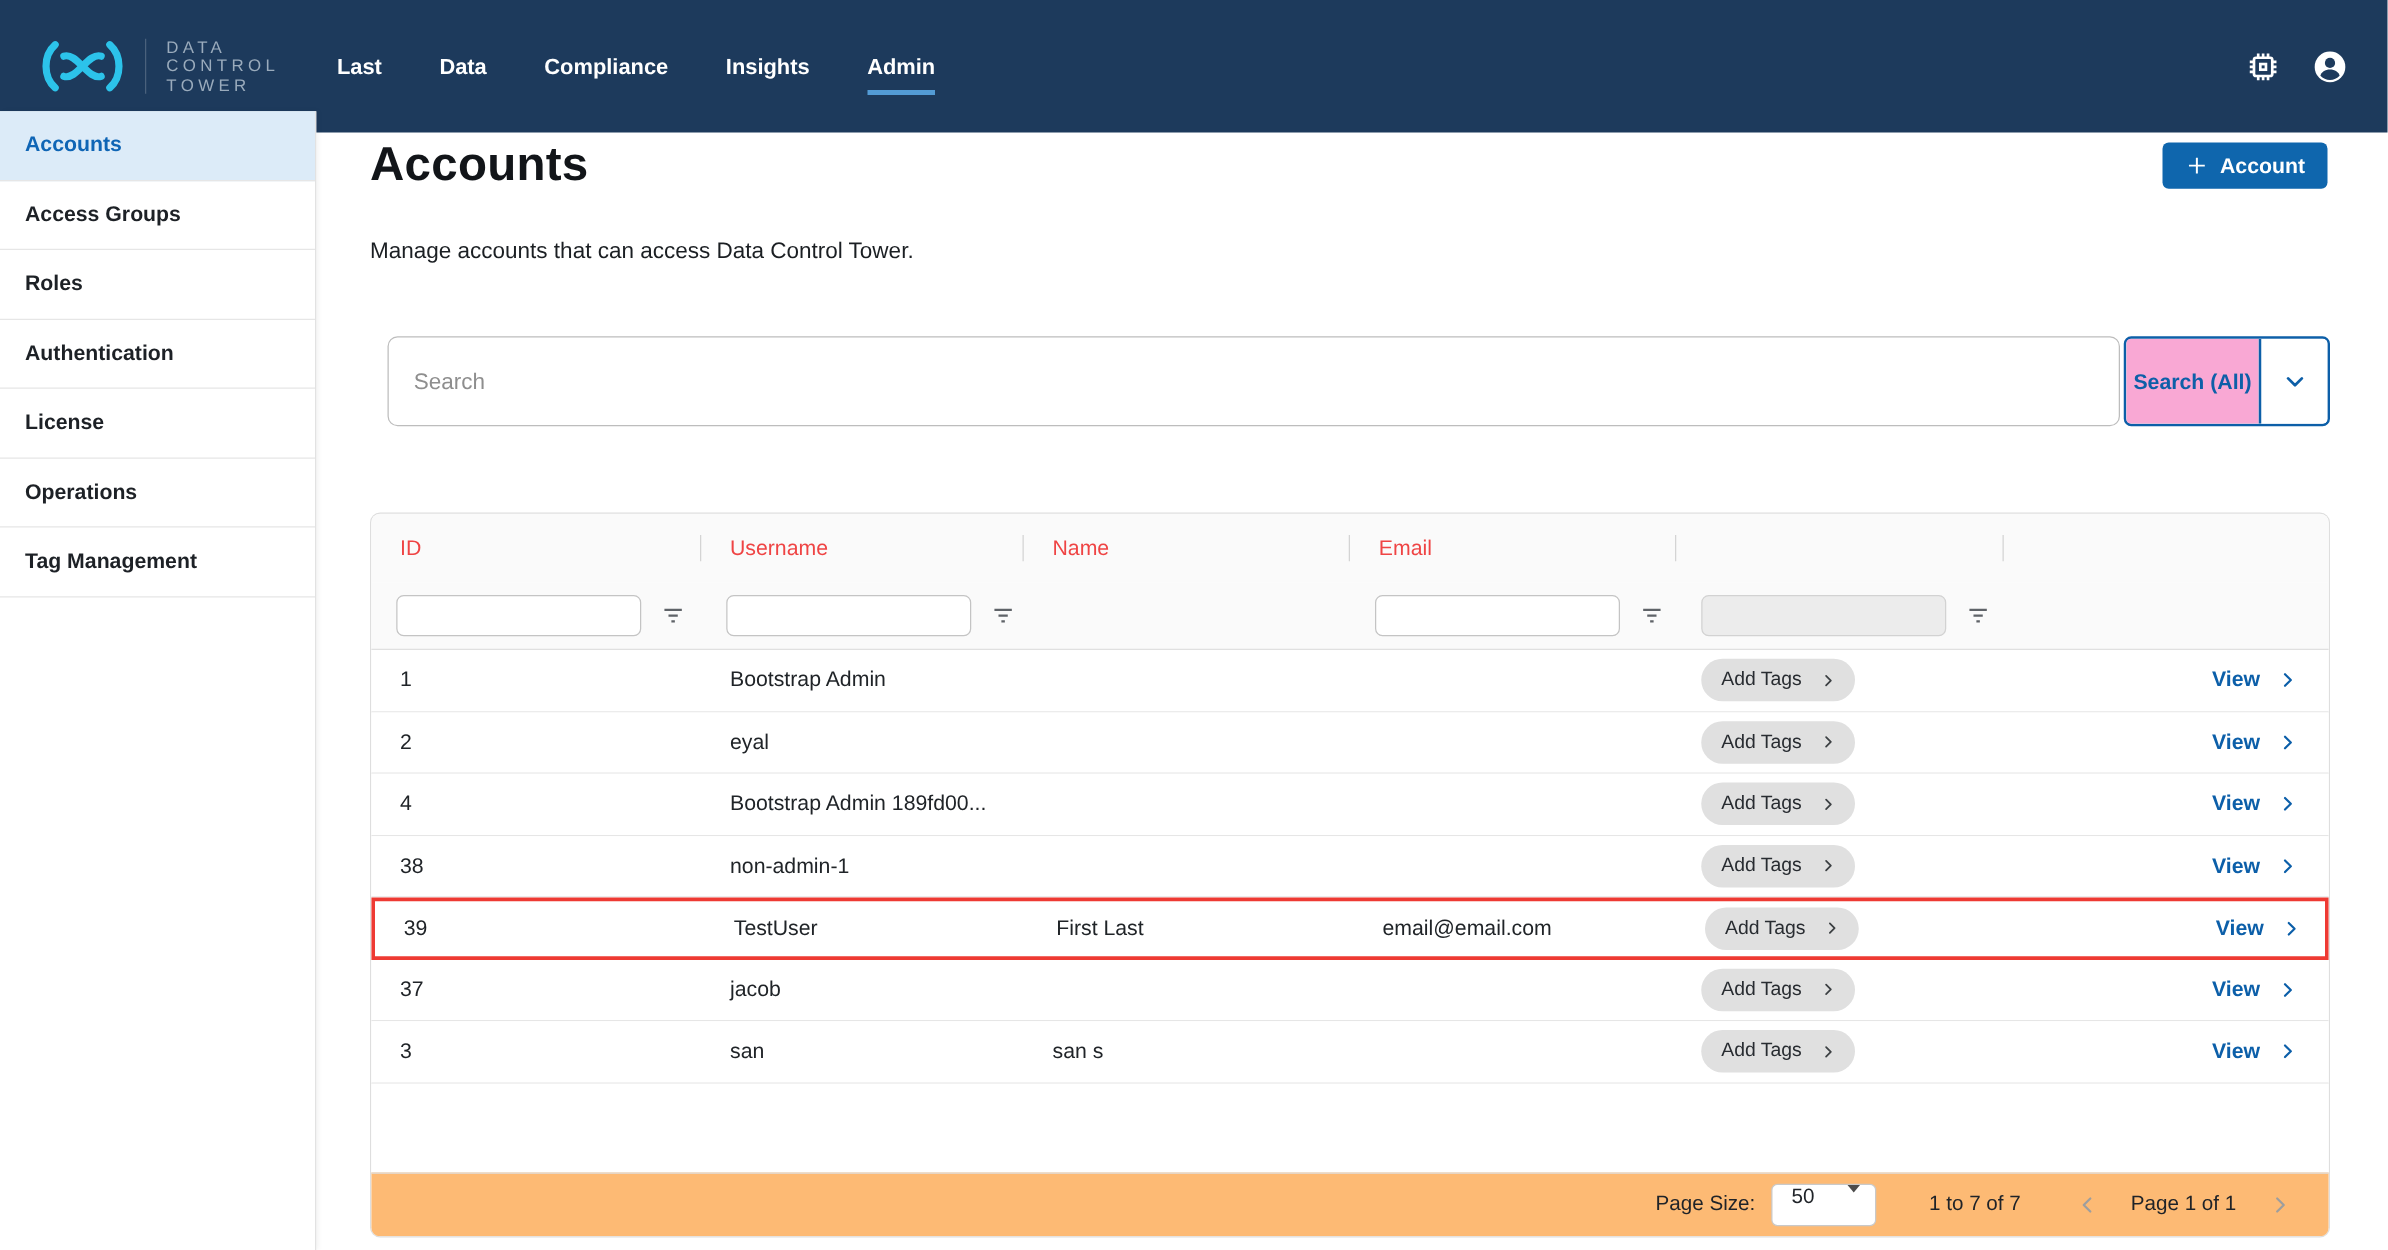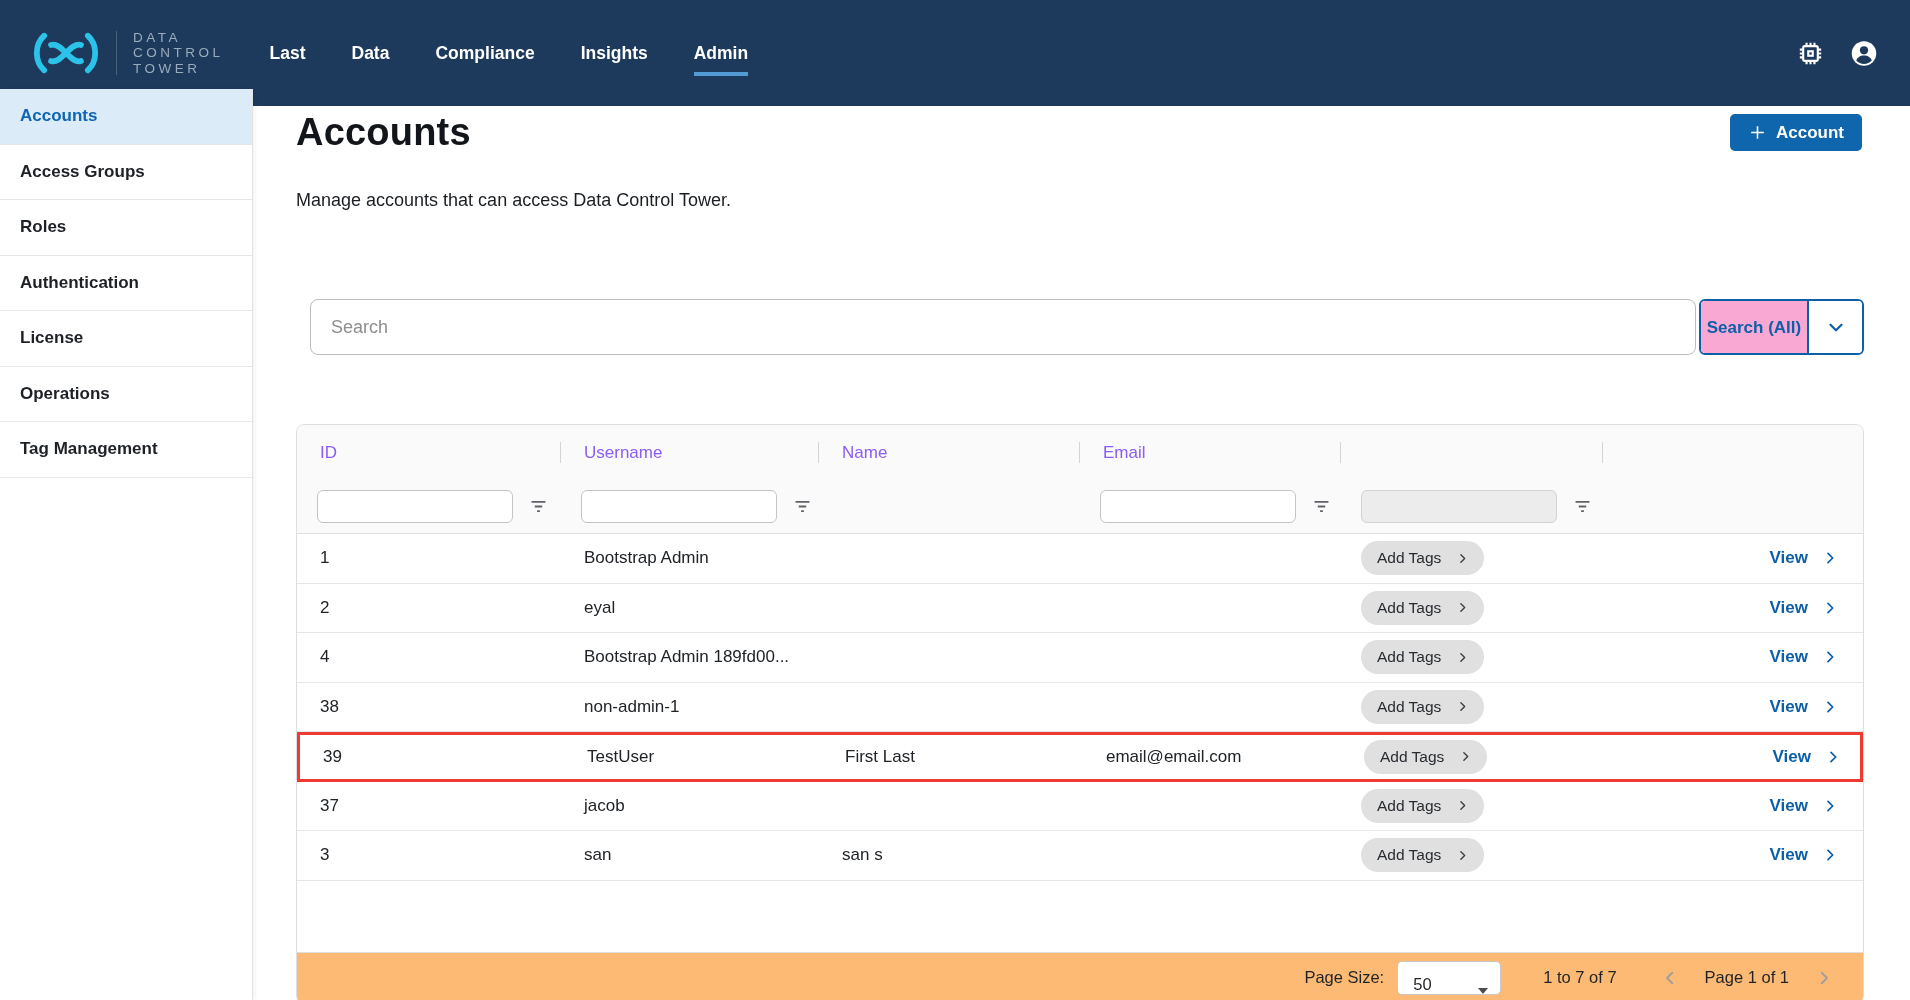--- a/index.html
+++ b/index.html
@@ -29,35 +29,35 @@
   
   .main { position:absolute; left:253px; top:89px; width:1657px; height:911px; padding:0 46px 0 43px; }
   .page-head { position:relative; padding-top:22px; }
   .page-title { font-size:38px; font-weight:800; color:#121519; letter-spacing:.2px; }
   .page-sub { margin-top:36px; font-size:18px; color:#1b1f23; }
   .add-btn { position:absolute; right:2px; top:25px; height:37px; background:#0f66ad; color:#fff;
     border:none; border-radius:5px; font-weight:700; font-size:17px; padding:0 18px;
     display:flex; align-items:center; gap:9px; cursor:pointer; font-family:inherit; }
 
   
-  .search-row { display:flex; margin-top:88px; height:56px;padding-left:14px; }
+  .search-row { display:flex; margin-top:58px; height:72px;padding-left:14px; }
   .search-input { flex:1; border:1px solid #bdbdbd; border-radius:8px; font-size:18px; padding:0 20px;
     color:#202428; outline:none; font-family:inherit; }
   .search-input::placeholder { color:#8e8e8e; }
   .search-split { display:flex; margin-left:3px; border:2px solid #0d5fa8; border-radius:6px; overflow:hidden; background:#fff; }
   .search-go { width:106px; border:none; background:#f9a8d4; color:#0d5fa8; font-weight:700; font-size:17px;
     line-height:21px; cursor:pointer; font-family:inherit; }
   .search-caret { width:55px; border:none; border-left:2px solid #0d5fa8; background:#fff; color:#0d5fa8;
     display:flex; align-items:center; justify-content:center; cursor:pointer; }
 
   
   .table { margin-top:69px; border:1px solid #dedede; border-radius:8px; background:#fff; overflow:hidden; }
   .tgrid { display:grid; grid-template-columns:264px 258px 261px 261px 262px 263px 1fr; align-items:center; }
   .thead { height:55px; background:#fafafa; }
-  .th { font-size:17px; font-weight:500; color:#8b5cf6; padding-left:23px; position:relative;
+  .th { font-size:17px; font-weight:500; color:#ef4444; padding-left:23px; position:relative;
     height:100%; display:flex; align-items:center; }
   .th::after { content:""; position:absolute; right:0; top:17px; height:21px; width:1px; background:#d4d4d4; }
   .th .menu-ic { margin-left:auto; margin-right:20px; cursor:pointer; display:flex; }
   .frow { height:54px; background:#fafafa; border-bottom:1px solid #e0e0e0; }
   .fcell { padding-left:20px; display:flex; align-items:center; gap:17px; height:100%; }
   .fcell input { width:196px; height:33px; border:1px solid #c4c4c4; border-radius:6px; background:#fff;
     font-family:inherit; font-size:15px; padding:0 8px; outline:none; }
   .fcell input:disabled { background:#ececec; border-color:#d2d2d2; }
   .filter-ic { display:flex; cursor:pointer; }
 
@@ -70,22 +70,22 @@
     display:flex; align-items:center; gap:15px; padding:0 15px 0 16px; font-size:15.5px; color:#282c31;
     cursor:pointer; font-family:inherit; }
   .view-link { color:#0c5fa9; font-weight:700; font-size:17px; text-decoration:none; display:flex;
     align-items:center; gap:14px; cursor:pointer; }
   .spacer-row { height:71px; background:#fff; }
 
   
   .pager { height:51px; border-top:1px solid #dedede; display:flex; align-items:center;
     justify-content:flex-end; gap:0; font-size:16.5px; color:#1f2328; background:#fdba74; padding-right:30px; }
   .pager-label { margin-right:13px; }
-  .page-size { width:104px; height:34px; border:1px solid #c9c9c9; border-radius:5px; display:flex;
-    align-items:flex-end; padding:0 12px 0 15px; cursor:pointer; background:#fff; }
+  .page-size { width:84px; height:34px; border:1px solid #c9c9c9; border-radius:5px; display:flex;
+    align-items:flex-start; padding:0 12px 0 15px; cursor:pointer; background:#fff; }
   .page-size .caret { margin-left:auto; width:0; height:0; border-left:5px solid transparent;
     border-right:5px solid transparent; border-top:6px solid #4c4c4c; }
   .pager-range { margin-left:42px; }
   .pg-chev { color:#9e9e9e; display:flex; margin-left:44px; cursor:default; }
   .pg-chev.next { margin-left:26px; }
   .pager-page { margin-left:26px; }
 
   svg { display:block; }
 </style>
 </head>

